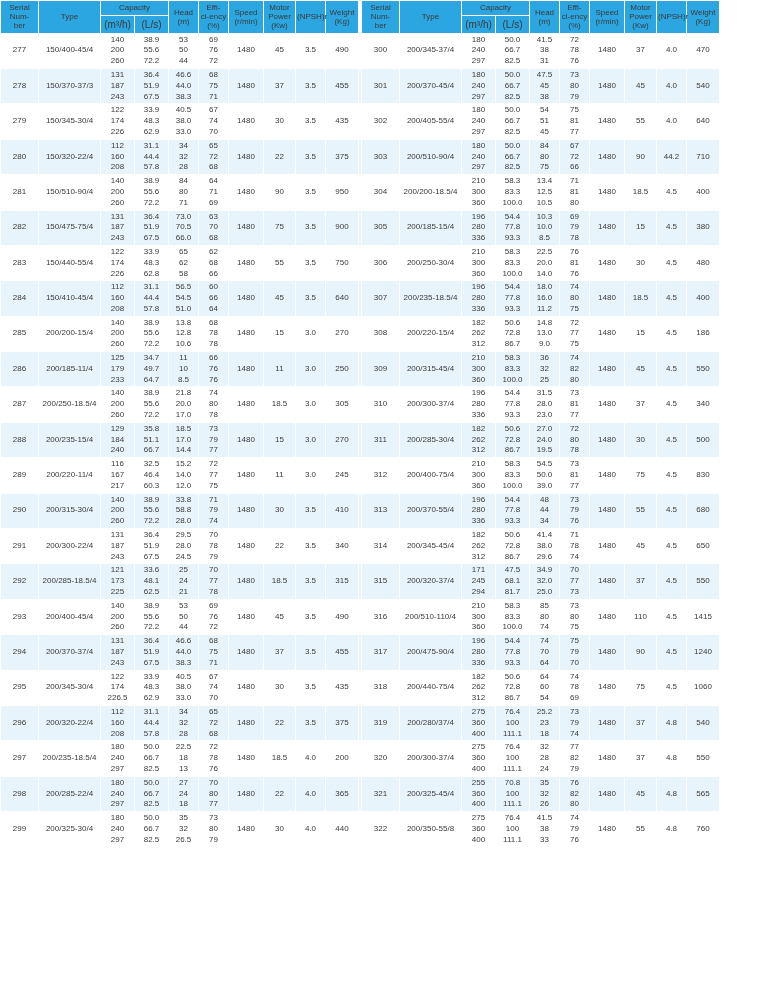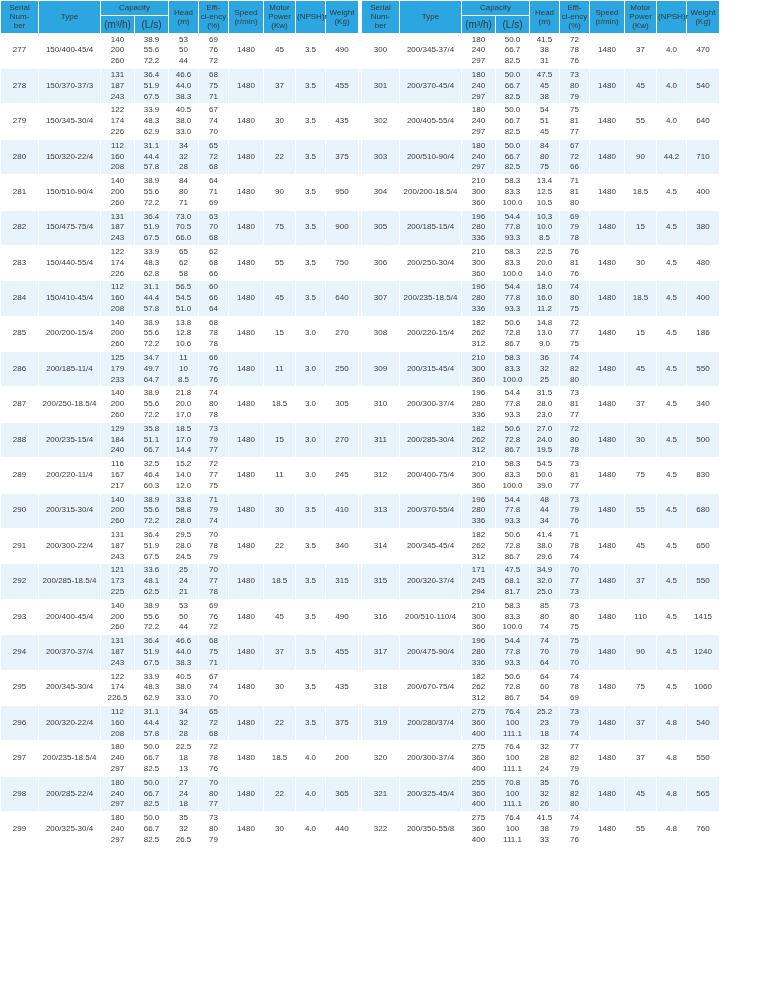--- a/index.html
+++ b/index.html
@@ -842,21 +842,21 @@
 33.0</td>
           <td class="multi">67
 74
 70</td>
           <td class="num">1480</td>
           <td class="num">30</td>
           <td class="num">3.5</td>
           <td class="num">435</td>
           <td class="divider"></td>
           <td class="serial">318</td>
-          <td class="type">200/670-75/4</td>
+          <td class="type">200/440-75/4</td>
           <td class="multi">182
 262
 312</td>
           <td class="multi">50.6
 72.8
 86.7</td>
           <td class="multi">64
 60
 54</td>
           <td class="multi">74

